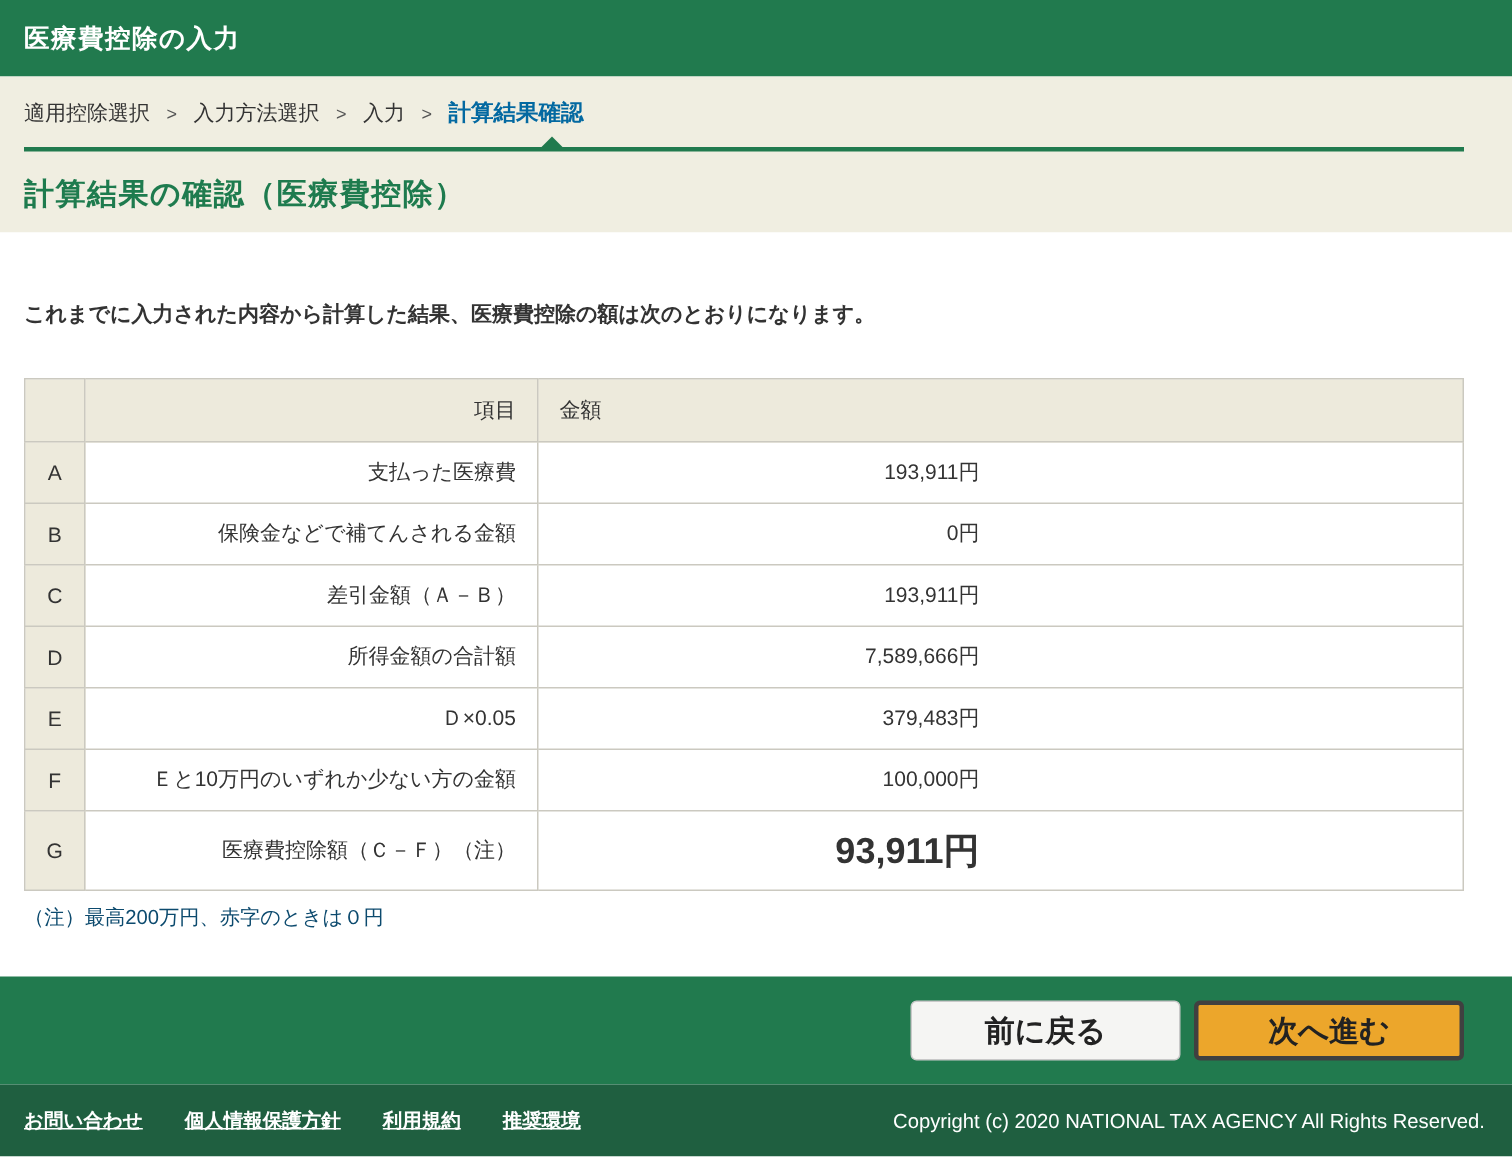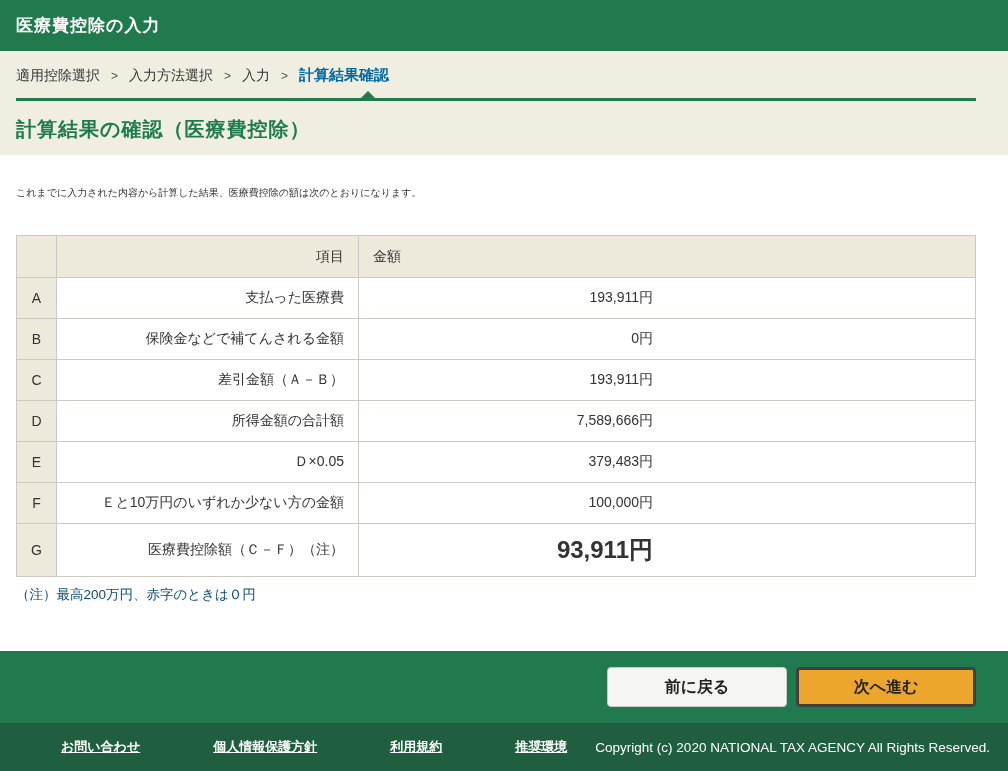--- a/index.html
+++ b/index.html
@@ -54,21 +54,21 @@
     margin-top: 15px;
     color: #1e7b4e; font-size: 20px; font-weight: bold; letter-spacing: 1px;
   }
 
   
   .main {
     flex: 1 1 auto;
     background: #ffffff;
     padding: 0 32px 0 16px;
   }
-  .intro { margin-top: 27px; font-size: 10px; line-height: 21px; }
+  .intro { margin-top: 44px; font-size: 14px; line-height: 21px; font-weight: bold; }
 
   table.result-table {
     margin-top: 32px;
     width: 100%;
     border-collapse: collapse;
     font-size: 14px;
   }
   .result-table th, .result-table td {
     border: 1px solid #cbc9c0;
     height: 41px;
@@ -89,37 +89,37 @@
   
   .action-bar {
     height: 72px; flex: 0 0 72px;
     background: #217a4e;
     display: flex; align-items: center; justify-content: flex-end;
     gap: 9px; padding-right: 32px;
   }
   .btn {
     width: 180px; height: 40px;
     font-family: "Liberation Sans", "DejaVu Sans", sans-serif;
-    font-size: 16px; font-weight: 600; color: #222;
+    font-size: 20px; font-weight: 600; color: #222;
     border-radius: 4px; cursor: pointer;
   }
   .btn-back { background: #f5f5f3; border: 1px solid #c9c9c9; }
   .btn-next { background: #eca62b; border: 3px solid #404040; }
 
   
   .footer {
     height: 48px; flex: 0 0 48px;
     background: #1f5f40;
     display: flex; align-items: center; justify-content: space-between;
     padding: 0 18px 0 16px;
   }
   .footer-links { display: flex; gap: 28px; }
   .footer-links a {
     color: #ffffff; font-size: 13px; font-weight: bold;
-    text-decoration: underline; cursor: pointer; white-space: nowrap; margin-left: 45px;
+    text-decoration: underline; cursor: pointer; white-space: nowrap;
   }
   .copyright { color: #ffffff; font-size: 13.5px; }
 </style>
 </head>
 <body>
 
 <div class="page">
 
   <header class="app-header">
     <h1>医療費控除の入力</h1>

